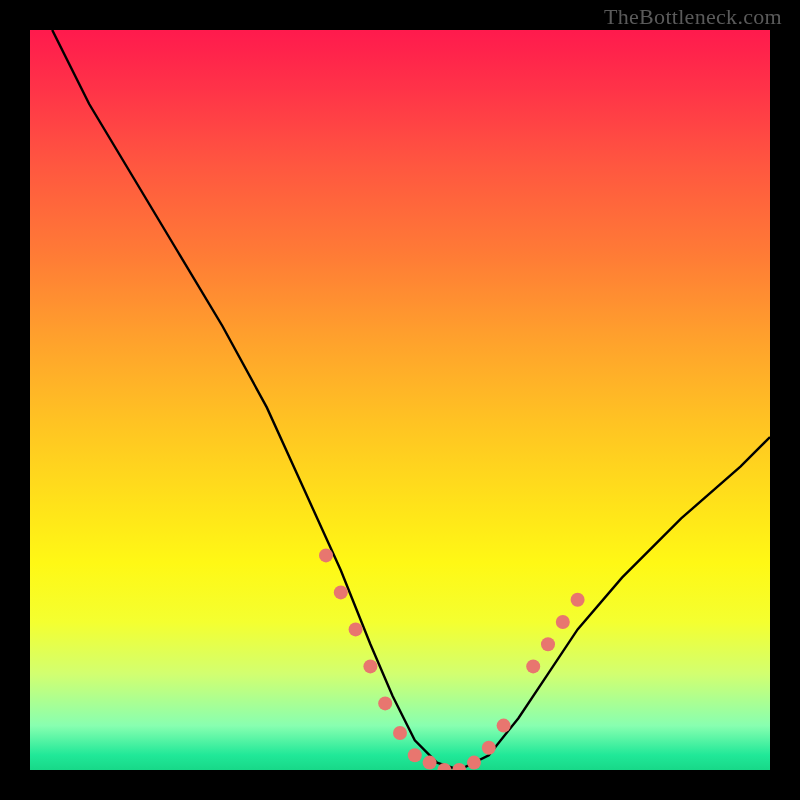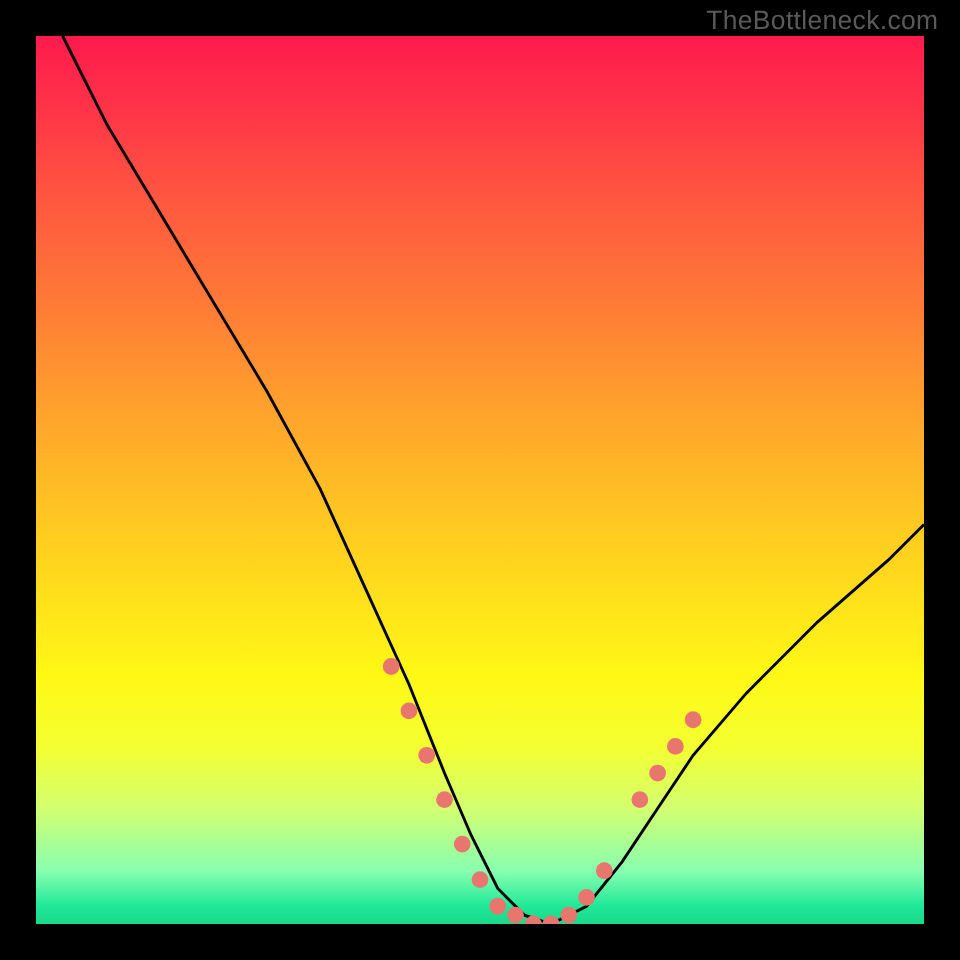--- a/index.html
+++ b/index.html
@@ -13,20 +13,21 @@
   }
   .watermark {
     position: absolute;
     top: 4px;
     right: 18px;
     color: #5a5a5a;
     font-size: 22px;
     font-weight: 500;
     letter-spacing: 0.3px;
     z-index: 10;
+    font-family: Liberation Serif, serif;
   }
   .plot-area {
     position: absolute;
     left: 30px;
     top: 30px;
     width: 740px;
     height: 740px;
     overflow: hidden;
   }
   .gradient-bg {

